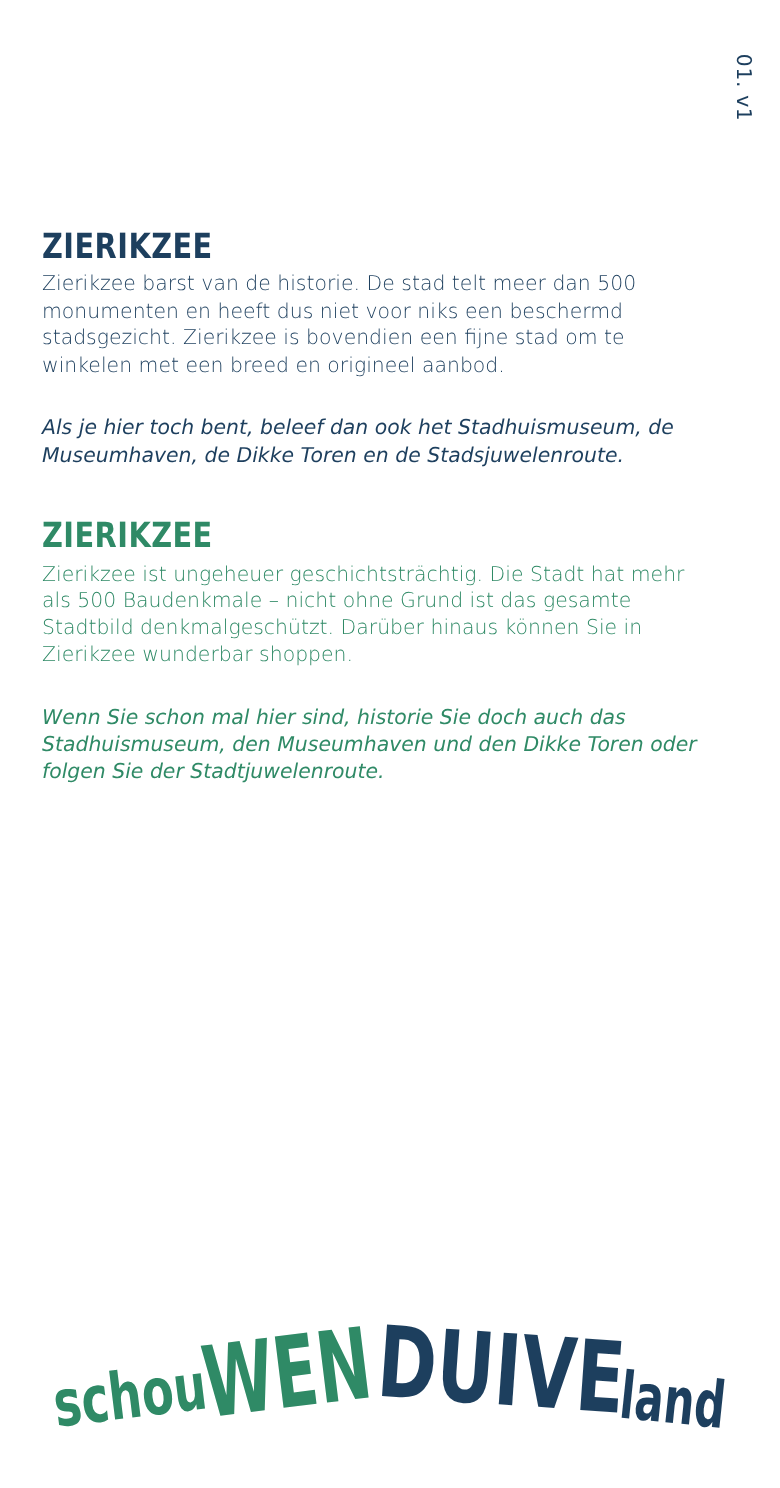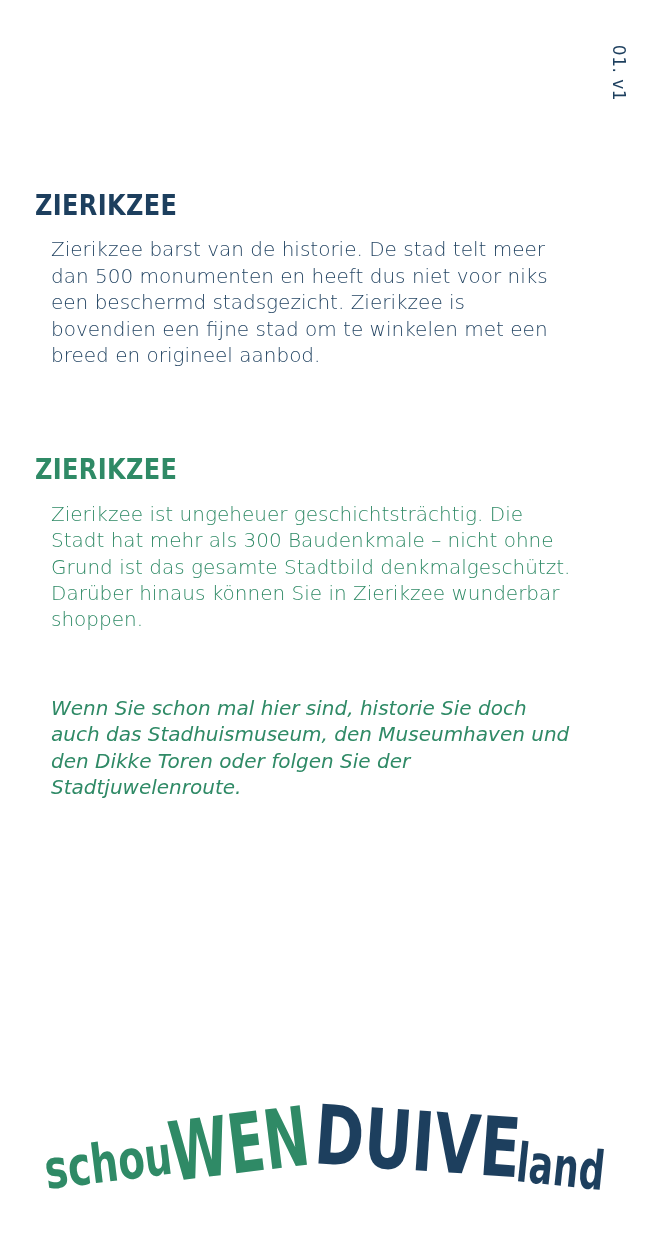--- a/index.html
+++ b/index.html
@@ -60,22 +60,22 @@
     font-weight: 800;
     font-family: "DejaVu Sans", sans-serif;
     font-stretch: condensed;
     transform: scaleX(0.92);
     transform-origin: left center;
   }
   h2.nl { color: #1d3f5e; }
   h2.de { color: #2f8a66; }
 
   p.body {
-    margin: 16px;
-    font-size: 20px;
+    margin: 0;
+    font-size: 17px;
     line-height: 1.32;
     font-family: "DejaVu Sans", sans-serif;
     font-weight: 300;
   }
   p.nl { color: #1d3f5e; }
   p.de { color: #2f8a66; }
 
   p.italic {
     font-style: italic;
   }
@@ -101,27 +101,28 @@
   <div class="version-marker">
     <span>01. v1</span>
   </div>
 
   <div class="content">
 
     <div class="block">
       <h2 class="heading nl">ZIERIKZEE</h2>
       <p class="body nl">Zierikzee barst van de historie. De stad telt meer dan 500 monumenten en heeft dus niet voor niks een beschermd stadsgezicht. Zierikzee is bovendien een fijne stad om te winkelen met een breed en origineel aanbod.</p>
       <div class="gap-sm"></div>
+      <p class="body nl italic">Als je hier toch bent, beleef dan ook het Stadhuismuseum, de Museumhaven, de Dikke Toren en de Stadsjuwelenroute.</p>
     </div>
 
     <div class="gap-md"></div>
 
     <div class="block">
       <h2 class="heading de">ZIERIKZEE</h2>
-      <p class="body de">Zierikzee ist ungeheuer geschichtsträchtig. Die Stadt hat mehr als 300 Baudenkmale – nicht ohne Grund ist das gesamte Stadtbild denkmalgeschützt. Darüber hinaus können Sie in Zierikzee wunderbar shoppen.</p>
+      <p class="body de">Zierikzee ist ungeheuer geschichtsträchtig. Die Stadt hat mehr als 500 Baudenkmale – nicht ohne Grund ist das gesamte Stadtbild denkmalgeschützt. Darüber hinaus können Sie in Zierikzee wunderbar shoppen.</p>
       <div class="gap-sm"></div>
       <p class="body de italic">Wenn Sie schon mal hier sind, historie Sie doch auch das Stadhuismuseum, den Museumhaven und den Dikke Toren oder folgen Sie der Stadtjuwelenroute.</p>
     </div>
 
   </div>
 
   <div class="logo-wrap">
     <svg class="logo-svg" width="560" height="120" viewBox="0 0 560 120" xmlns="http://www.w3.org/2000/svg">
       <g font-family="'DejaVu Sans', sans-serif" font-weight="800" font-stretch="condensed">
 

